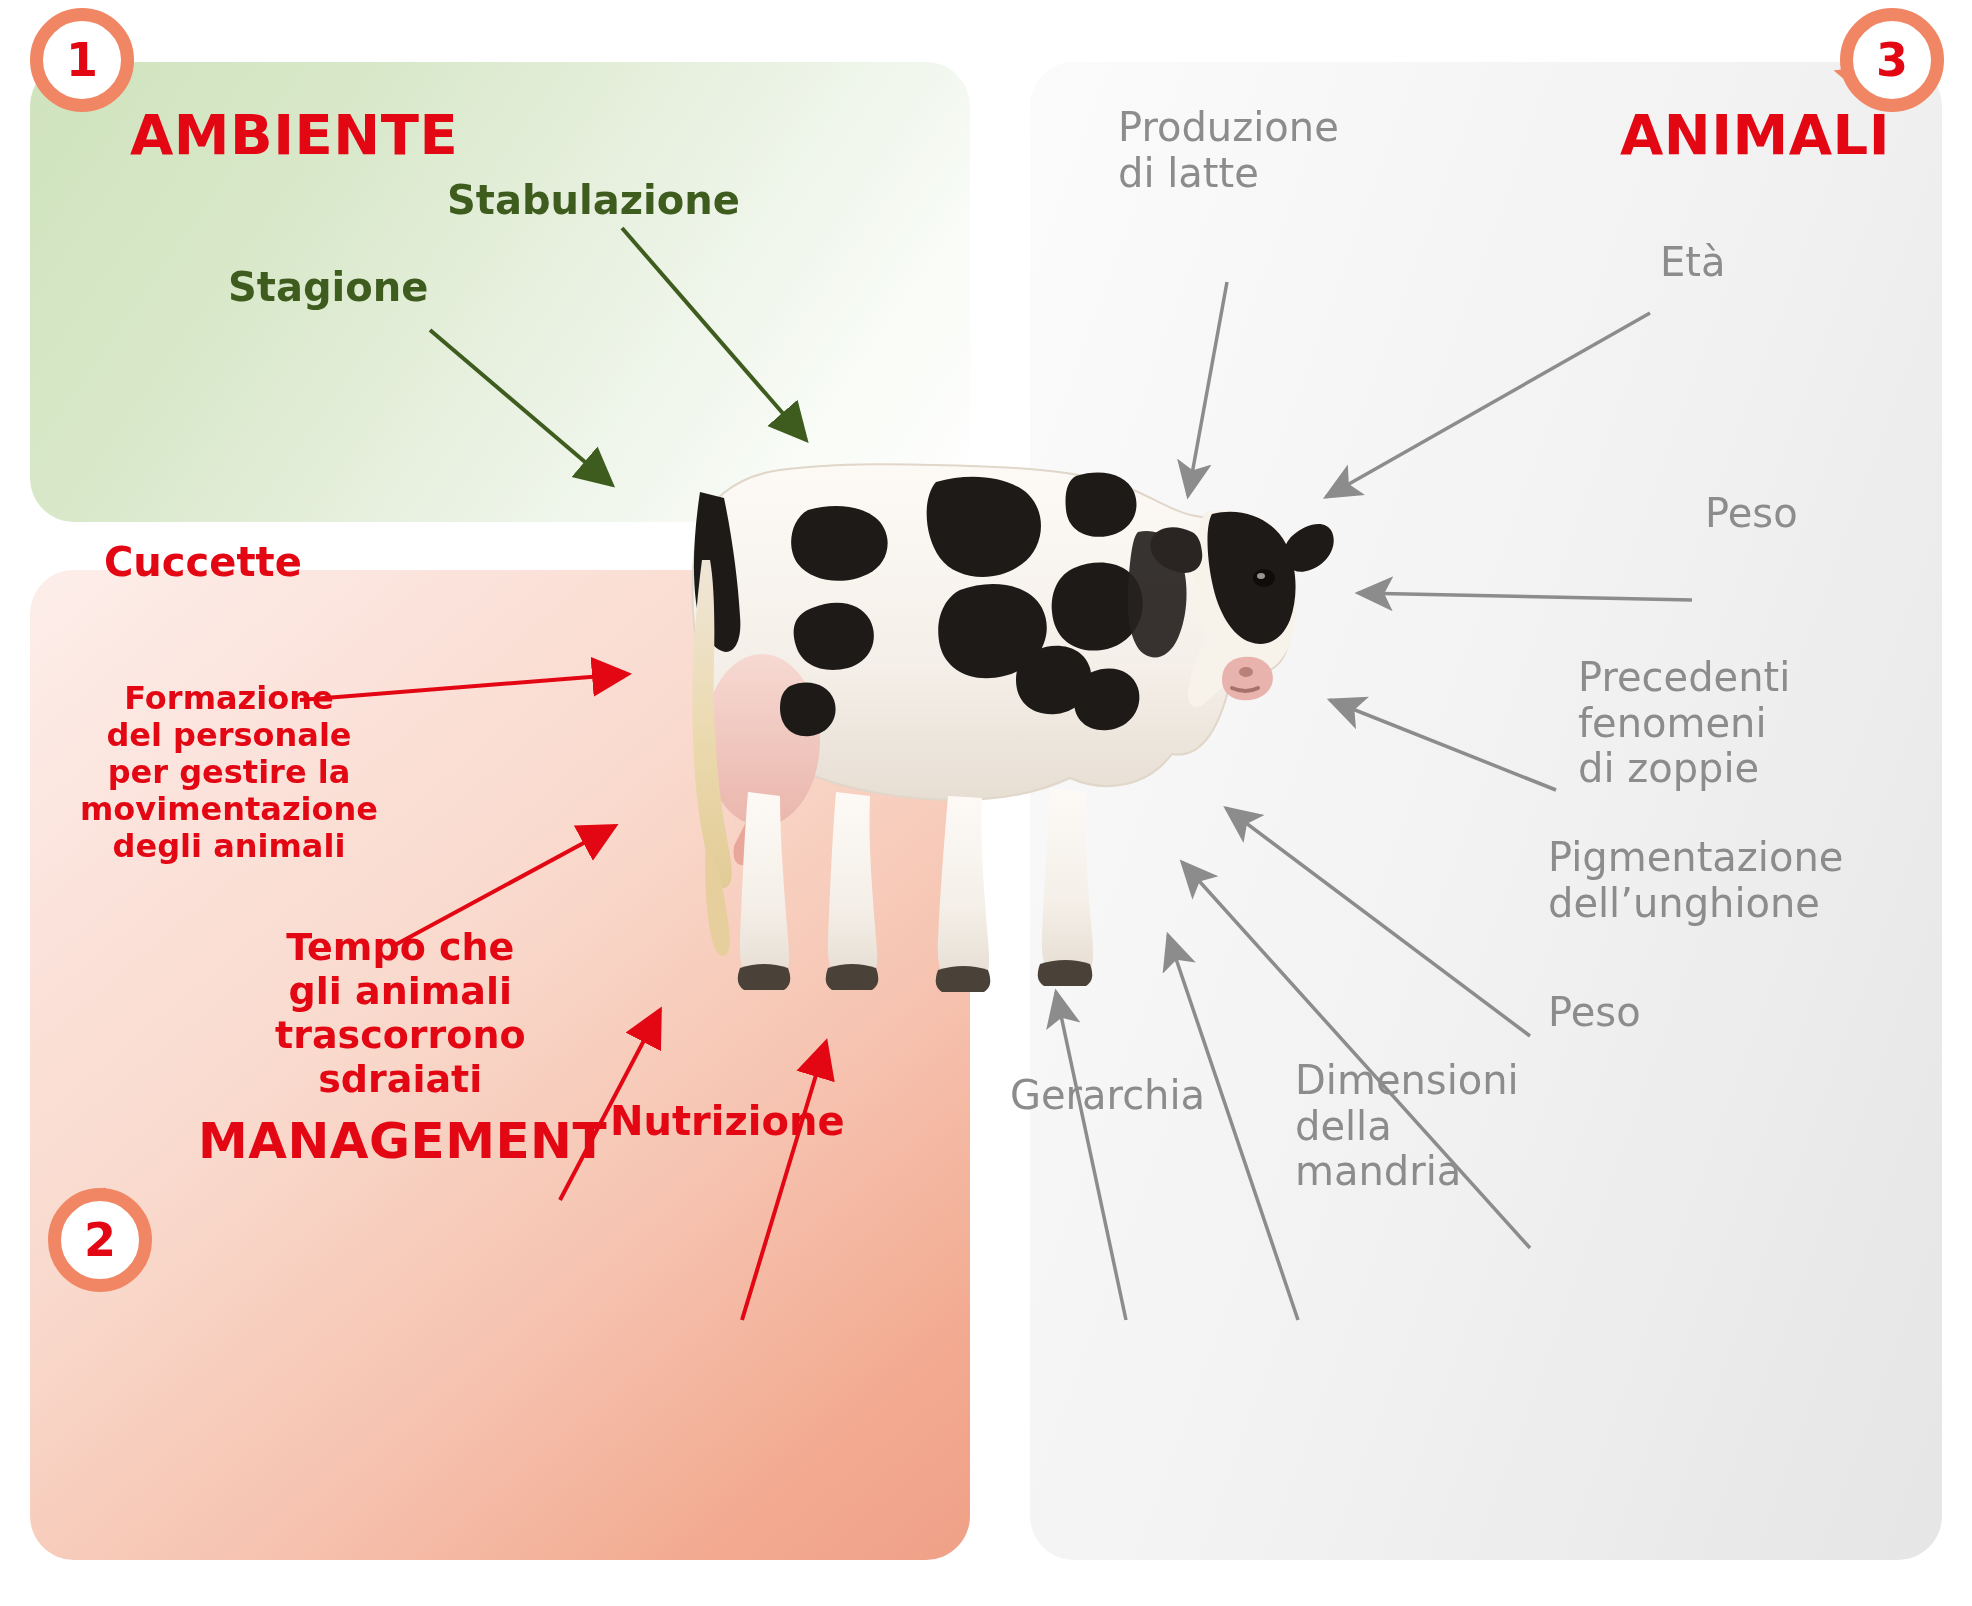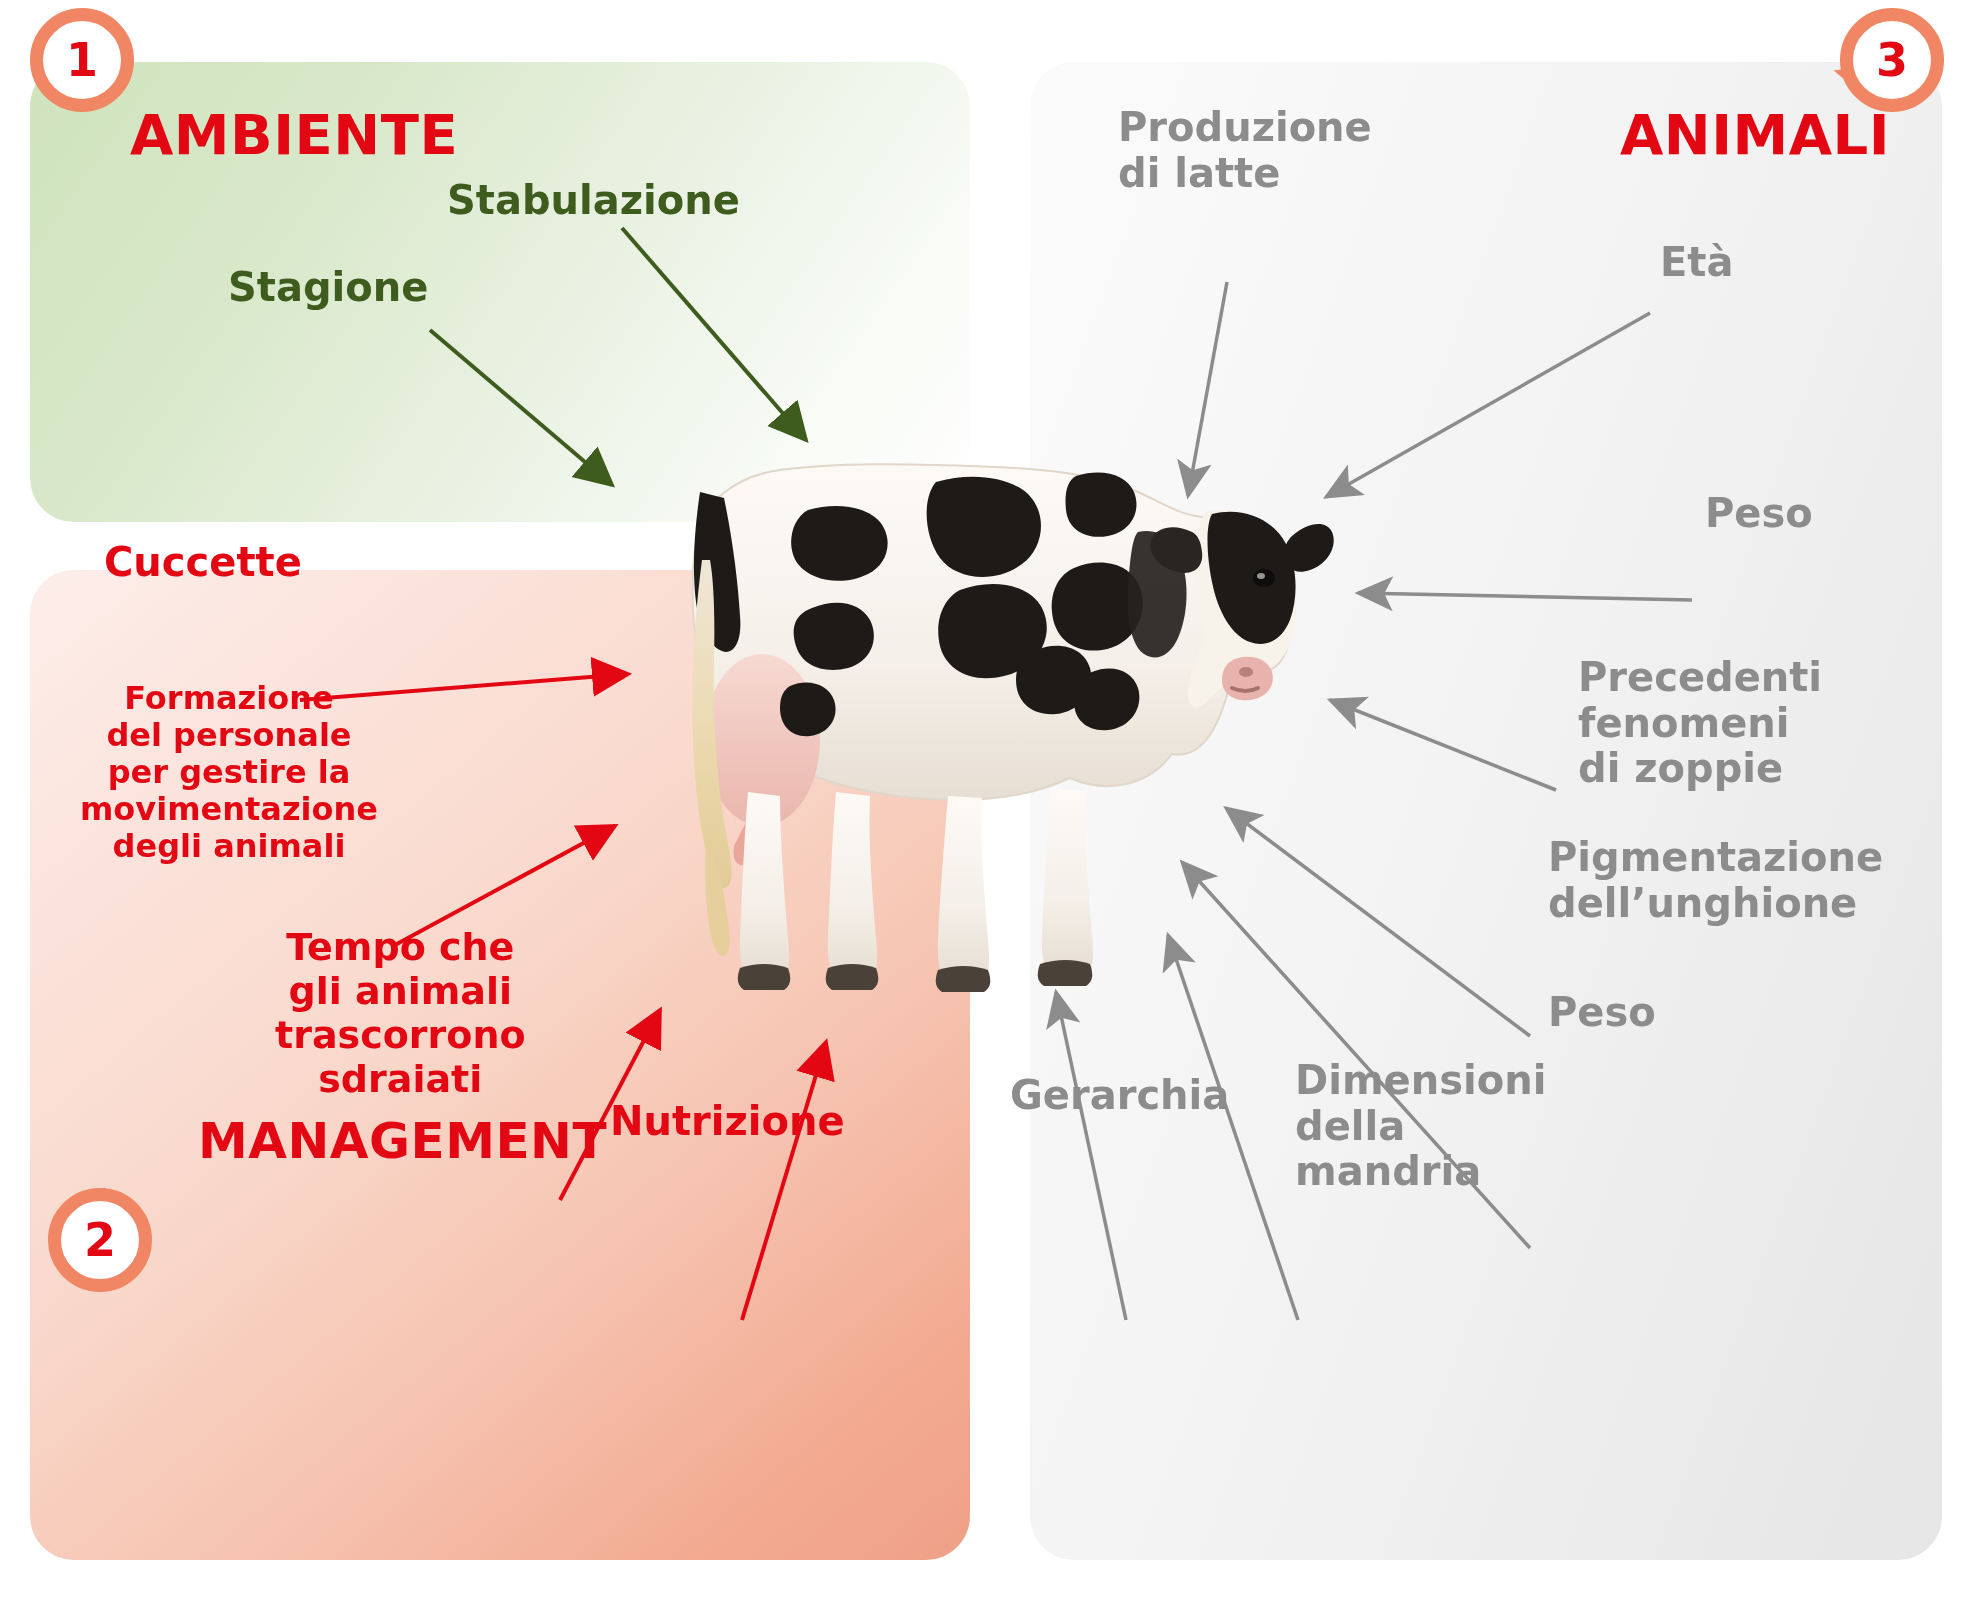--- a/index.html
+++ b/index.html
@@ -50,21 +50,21 @@
   .heading{position:absolute;color:#e30613;font-weight:bold;letter-spacing:0.5px;
            white-space:nowrap;}
   #h-ambiente{left:130px;top:102px;font-size:56px;}
   #h-management{left:198px;top:1112px;font-size:50px;}
   #h-animali{left:1620px;top:102px;font-size:56px;}
 
   
   .lbl{position:absolute;white-space:pre-line;line-height:1.14;}
   .green{color:#3f5c1f;font-weight:bold;font-size:40px;}
   .red{color:#e30613;font-weight:bold;font-size:40px;text-align:center;}
-  .gray{color:#8c8c8c;font-weight:bold;font-size:40px;}
+  .gray{color:#8c8c8c;font-weight:normal;font-size:40px;}
 
   #l-stabulazione{left:447px;top:178px;}
   #l-stagione{left:228px;top:265px;}
 
   #l-cuccette{left:104px;top:540px;}
   #l-formazione{left:80px;top:680px;font-size:32px;line-height:1.16;}
   #l-tempo{left:275px;top:925px;font-size:38px;line-height:1.16;}
   #l-nutrizione{left:610px;top:1099px;}
 
   #l-produzione{left:1118px;top:105px;text-align:left;}

